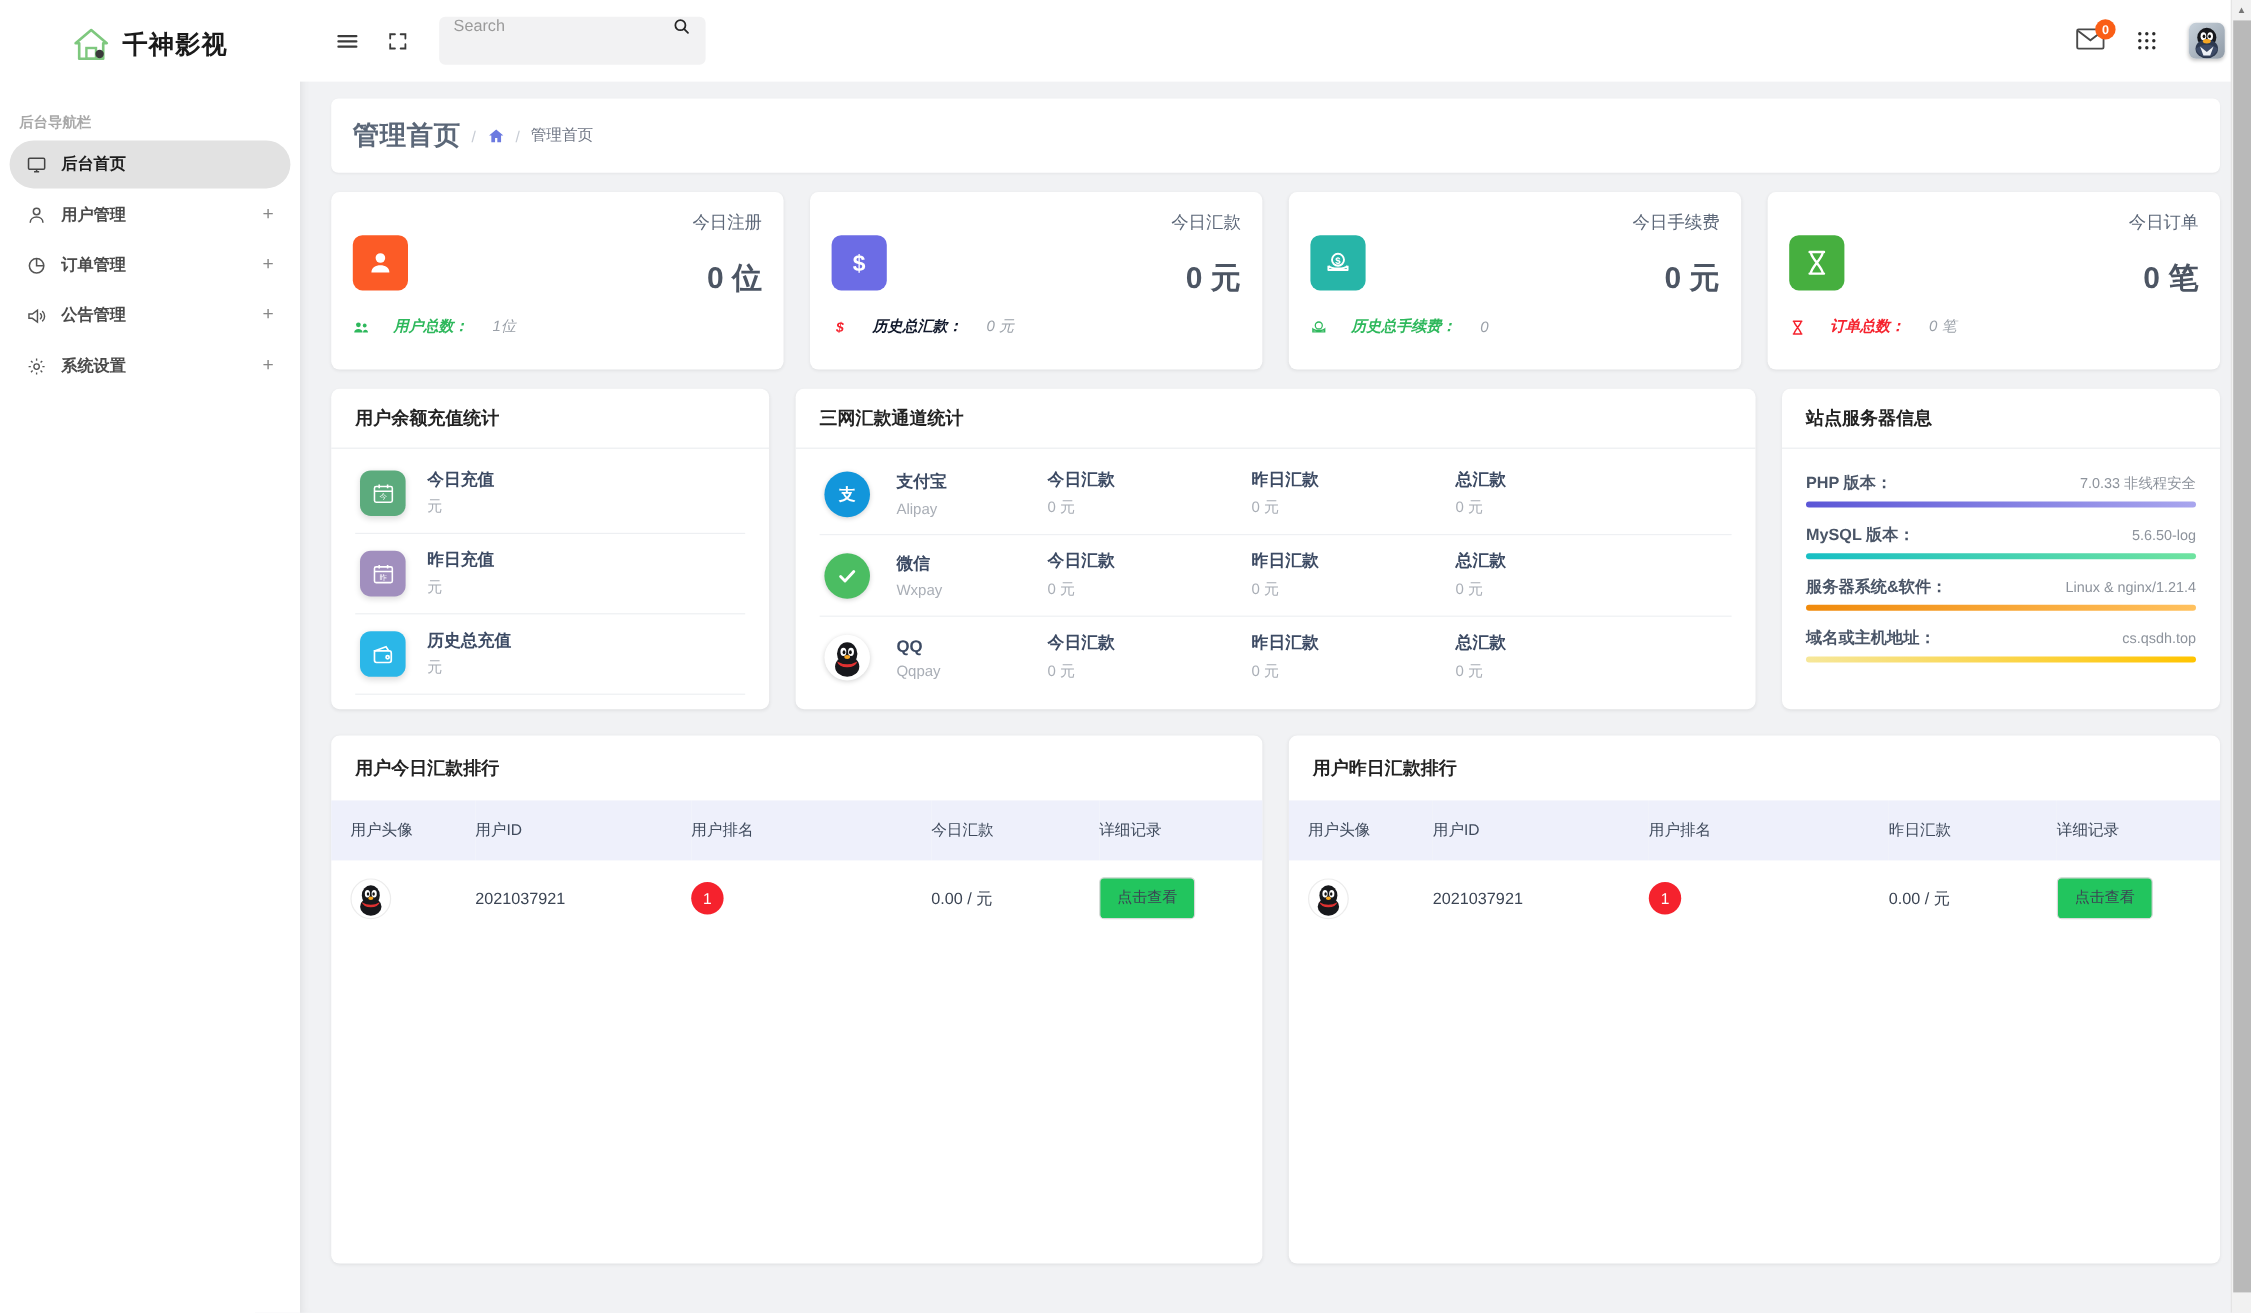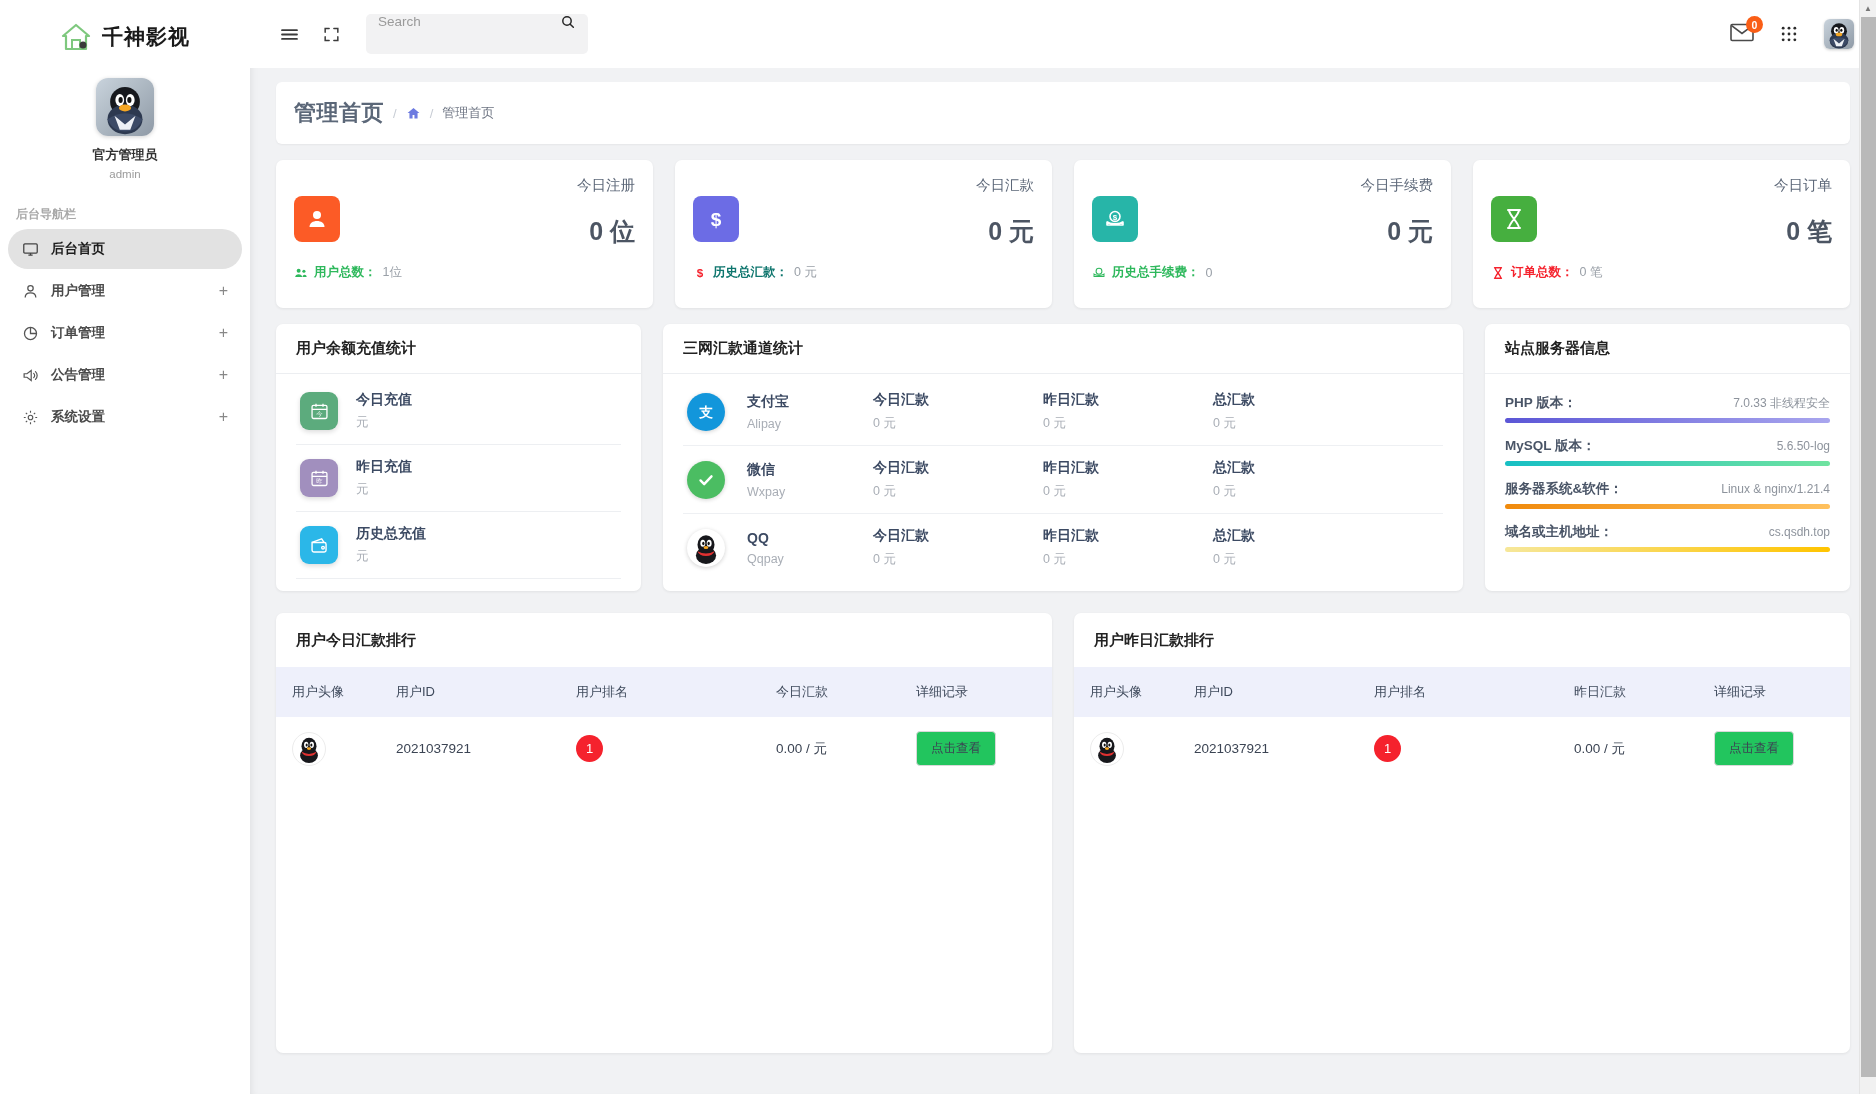--- a/index.html
+++ b/index.html
@@ -113,21 +113,21 @@
   .stat { flex: 1; padding: 16px 18px 12px 18px; min-height: 148px; display:flex; flex-direction:column; }
   .stat-top { display:flex; align-items:flex-start; }
   .stat-ico {
     width: 46px; height:46px; border-radius: 8px;
     display:flex; align-items:center; justify-content:center; color:#fff;
     margin-top: 20px;
   }
   .stat-right { margin-left:auto; text-align:right; }
   .stat-label { font-size: 14.5px; color:#5c6778; }
   .stat-value { font-size: 25px; font-weight: bold; color:#4c5563; margin-top: 20px; white-space: nowrap;}
-  .stat-foot { margin-top: 16px; display:flex; align-items:center; gap:6px; font-size: 12.5px; }
+  .stat-foot { margin-top: 16px; display:flex; align-items:center; gap:20px; font-size: 12.5px; font-style: italic; }
   .stat-foot .lbl { font-weight: bold; }
   .stat-foot .val { color:#9aa0a8; }
   .fi { width: 14px; height: 14px; display:block; }
 
   
   .panel-head {
     height: 50px; display:flex; align-items:center; padding: 0 20px;
     font-size: 15px; font-weight: bold; color:#222;
     border-bottom: 1px solid #eceef1;
   }
@@ -212,38 +212,20 @@
       <span>
         <svg class="brand-logo" viewBox="0 0 32 32">
           <path d="M16 4 L29 15 L26 15 L26 28 L6 28 L6 15 L3 15 Z" fill="none" stroke="#7ec87e" stroke-width="2.2" stroke-linejoin="round"></path>
           <rect x="12" y="19" width="8" height="9" fill="none" stroke="#7ec87e" stroke-width="2"></rect>
           <circle cx="23" cy="24" r="3.5" fill="#3a3a3a"></circle>
         </svg>
       </span>
       <span class="brand-name">千神影视</span>
     </div>
 
-    <div class="profile">
-      <div class="avatar-big">
-        <svg viewBox="0 0 64 64" width="56" height="56">
-          <rect width="64" height="64" fill="none"></rect>
-          <ellipse cx="32" cy="26" rx="17" ry="17" fill="#16181d"></ellipse>
-          <ellipse cx="32" cy="46" rx="20" ry="17" fill="#2d3950"></ellipse>
-          <path d="M12 46 q20 -14 40 0 q-6 14 -20 14 q-14 0 -20 -14z" fill="#3c4a66"></path>
-          <path d="M20 42 l12 10 l12 -10 l-6 16 h-12z" fill="#eef1f6"></path>
-          <ellipse cx="26" cy="24" rx="5" ry="7" fill="#fff"></ellipse>
-          <ellipse cx="38" cy="24" rx="5" ry="7" fill="#fff"></ellipse>
-          <ellipse cx="27" cy="24" rx="2.4" ry="3.4" fill="#111"></ellipse>
-          <ellipse cx="37" cy="24" rx="2.4" ry="3.4" fill="#111"></ellipse>
-          <ellipse cx="32" cy="33" rx="7" ry="4" fill="#f5a623"></ellipse>
-        </svg>
-      </div>
-      <div class="profile-name">官方管理员</div>
-      <div class="profile-sub">admin</div>
-    </div>
 
     <div class="nav-title">后台导航栏</div>
 
     <nav class="nav">
       <div class="nav-item active">
         <span class="nav-ico">
           <svg viewBox="0 0 24 24" width="17" height="17" fill="none" stroke="#444" stroke-width="1.8">
             <rect x="2.5" y="4" width="19" height="13" rx="1.5"></rect>
               <path d="M9 20h6M12 17v3"></path>
           </svg>
@@ -417,21 +399,21 @@
               <div class="stat-label">今日汇款</div>
               <div class="stat-value">0 元</div>
             </div>
           </div>
           <div class="stat-foot">
             <span>
               <svg class="fi" viewBox="0 0 24 24">
                   <text x="12" y="19" font-size="20" font-weight="bold" fill="#f5222d" text-anchor="middle" font-family="Liberation Sans, sans-serif">$</text>
                 </svg>
             </span>
-            <span class="lbl" style="color:#0f766e">历史总汇款：</span>
+            <span class="lbl" style="color:#0f172a">历史总汇款：</span>
             <span class="val">0 元</span>
           </div>
         </div>
 
         <div class="card stat">
           <div class="stat-top">
             <div class="stat-ico" style="background:#27b5a8">
               <svg viewBox="0 0 24 24" width="24" height="24" fill="none" stroke="#fff" stroke-width="1.6">
                 <circle cx="12" cy="9.5" r="5"></circle>
                 <text x="12" y="12.6" font-size="8" font-weight="bold" fill="#fff" stroke="none" text-anchor="middle" font-family="Liberation Sans, sans-serif">$</text>

